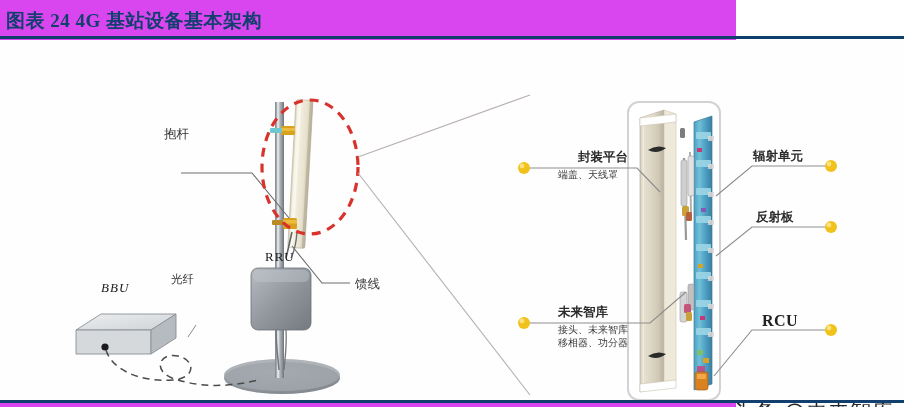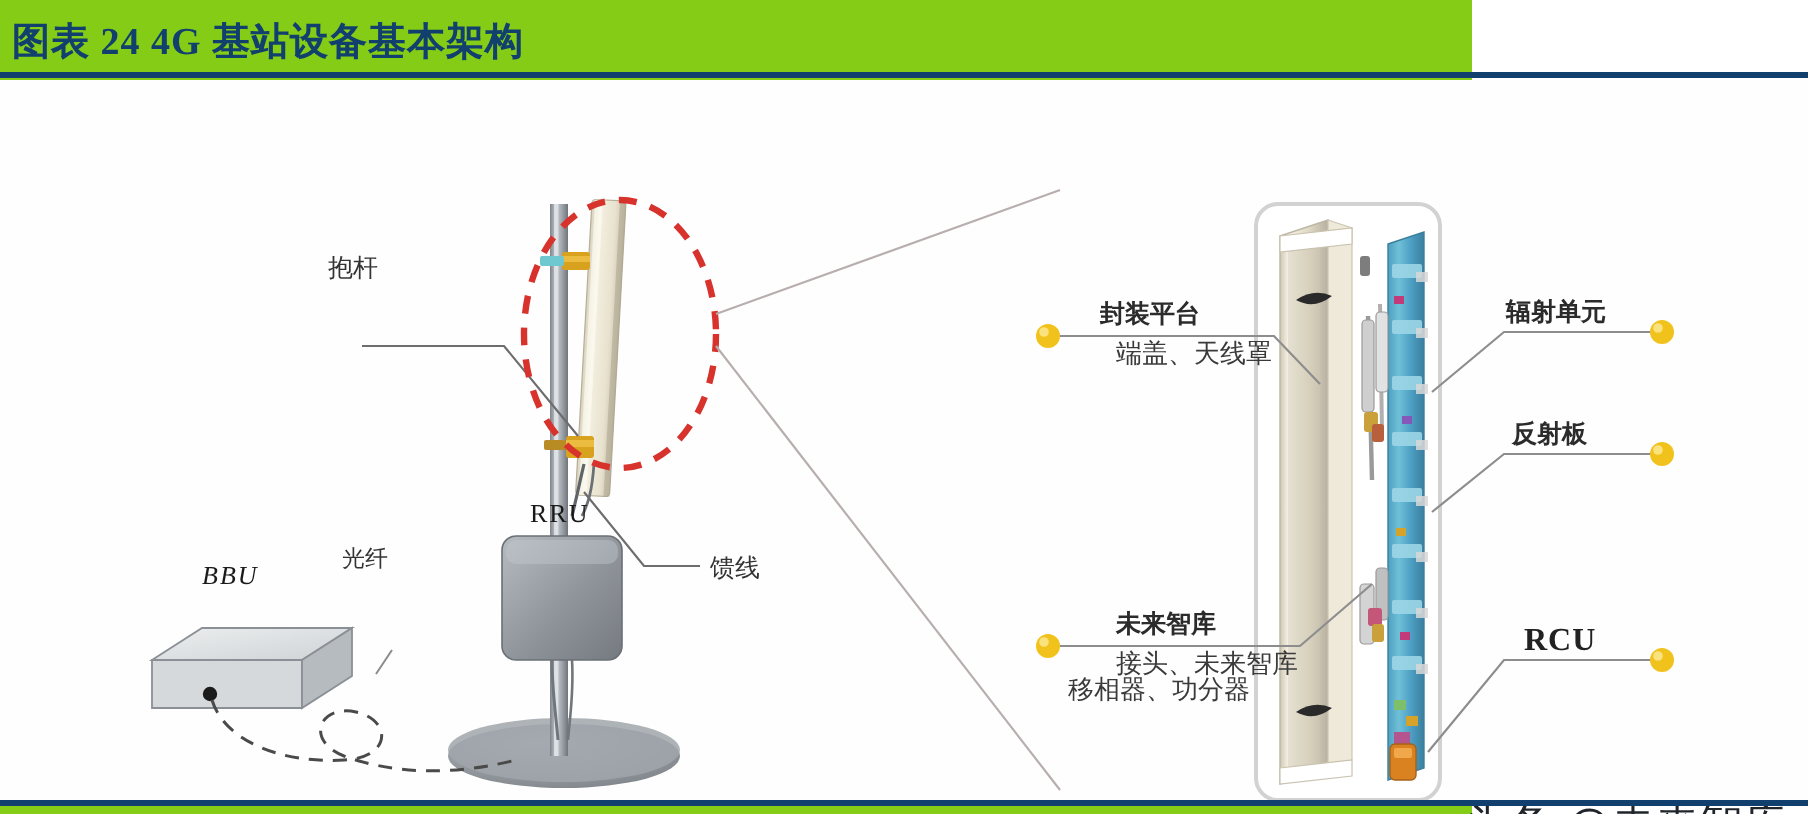--- a/index.html
+++ b/index.html
@@ -1,19 +1,19 @@
 <!DOCTYPE html>
 <html><head>
 <meta charset="utf-8">
 <style>
   html,body{margin:0;padding:0;background:#ffffff;}
   body{width:904px;height:407px;overflow:hidden;
        font-family:"Liberation Sans","DejaVu Sans",sans-serif;}
 
-  .page{position:relative;width:736px;height:407px;background:#84cc16;}
+  .page{position:relative;width:736px;height:407px;background:#d946ef;}
 
   
   .title-bar{position:absolute;left:0;top:0;width:904px;height:40px;}
   .title-text{position:absolute;left:6px;top:8px;
       font-family:"Liberation Serif","DejaVu Serif",serif;
       font-weight:bold;font-size:19px;color:#12406e;letter-spacing:.5px;
       white-space:nowrap;}
   .title-rule{position:absolute;left:0;top:36px;width:904px;height:3px;
       background:#12406e;}
   .bottom-rule{position:absolute;left:0;top:400px;width:904px;height:3px;
@@ -22,21 +22,21 @@
   
   .canvas{position:absolute;left:0;top:40px;width:904px;height:360px;
       background:#fefefe;}
 
   svg.dia{position:absolute;left:0;top:0;width:904px;height:360px;}
 
   
   .lbl{position:absolute;color:#2b2b2b;white-space:nowrap;}
   .lbl-cn{font-size:12.5px;font-weight:bold;
       font-family:"DejaVu Sans","Liberation Sans",sans-serif;}
-  .lbl-sub{font-size:13px;color:#3a3a3a;font-weight:normal;
+  .lbl-sub{font-size:10px;color:#3a3a3a;font-weight:normal;
       font-family:"DejaVu Sans","Liberation Sans",sans-serif;}
   .lbl-plain{font-size:12.5px;font-weight:normal;color:#333;
       font-family:"DejaVu Sans","Liberation Sans",sans-serif;}
   .lbl-bbu{font-size:13px;font-weight:normal;color:#1a1a1a;
       font-family:"Liberation Serif","DejaVu Serif",serif;letter-spacing:1px;}
   .lbl-rcu{font-size:16px;font-weight:bold;color:#222;
       font-family:Liberation Serif, serif;letter-spacing:.5px;}
 
   .watermark{position:absolute;right:10px;top:358px;
       font-size:21px;color:#20242b;letter-spacing:1px;
@@ -244,26 +244,26 @@
     <div class="lbl lbl-plain" style="left:148px;top:86px;margin-left:16px;">抱杆</div>
 
     <div class="lbl lbl-plain" style="left:355px;top:236px;">馈线</div>
 
     <div class="lbl lbl-plain" style="left:171px;top:232px;font-size:11.5px;">光纤</div>
 
     <div class="lbl lbl-bbu" style="left:101px;top:240px;font-style:italic;">BBU</div>
 
     <div class="lbl lbl-bbu" style="left:265px;top:209px;text-align:right;">RRU</div>
 
-    <div class="lbl lbl-cn" style="left:534px;top:109px;padding-left:16px;">封装平台</div>
+    <div class="lbl lbl-cn" style="left:562px;top:109px;padding-left:16px;">封装平台</div>
     <div class="lbl lbl-sub" style="left:558px;top:128px;">端盖、天线罩</div>
 
     <div class="lbl lbl-cn" style="left:558px;top:264px;">未来智库</div>
     <div class="lbl lbl-sub" style="left:558px;top:283px;">接头、未来智库</div>
-    <div class="lbl lbl-sub" style="left:534px;top:296px;">移相器、功分器</div>
+    <div class="lbl lbl-sub" style="left:558px;top:296px;">移相器、功分器</div>
 
     <div class="lbl lbl-cn" style="left:753px;top:108px;">辐射单元</div>
 
     <div class="lbl lbl-cn" style="left:756px;top:169px;">反射板</div>
 
     <div class="lbl lbl-rcu" style="left:762px;top:272px;">RCU</div>
 
     <div class="watermark">头条 @未来智库</div>
   </div>
 

